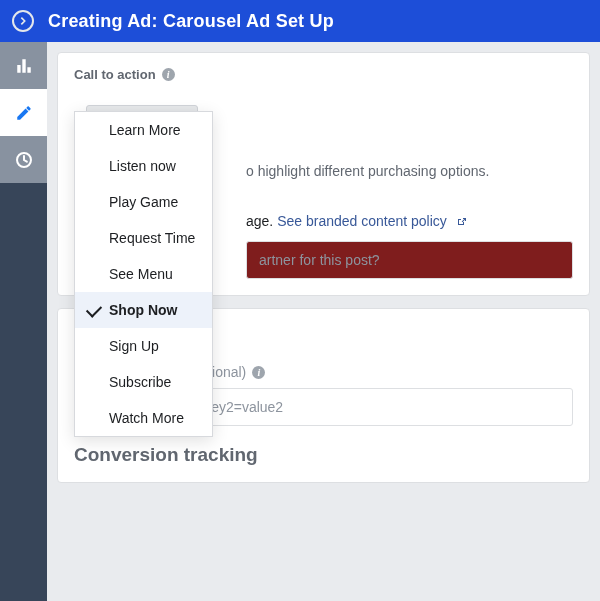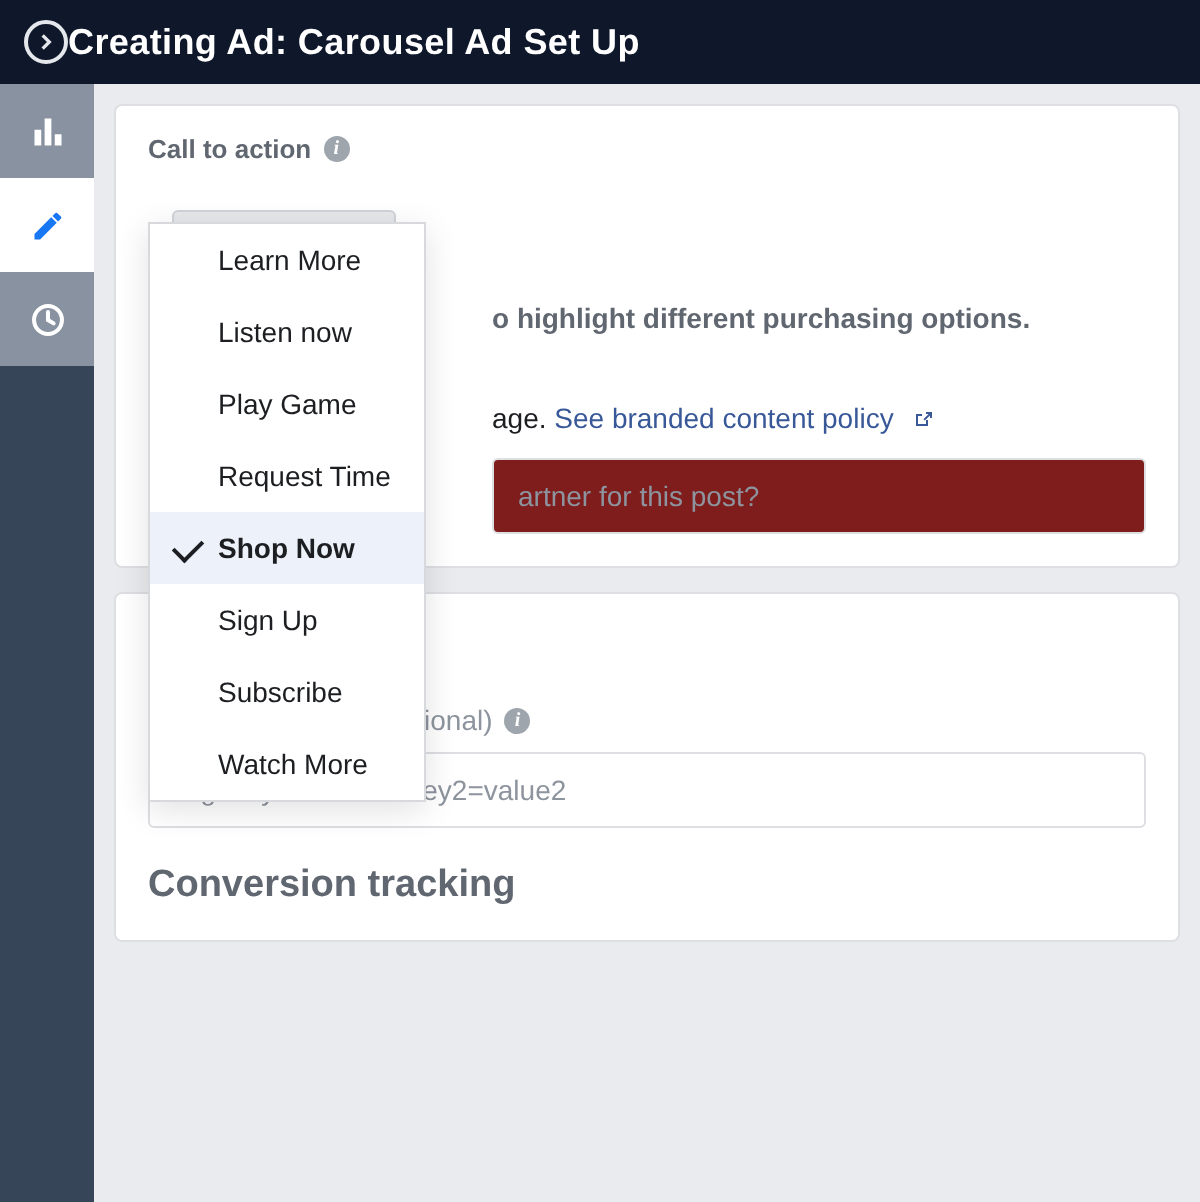--- a/index.html
+++ b/index.html
@@ -1,18 +1,18 @@
 <!DOCTYPE html>
 <html><head>
 <meta charset="utf-8">
 <style>
 * { box-sizing: border-box; margin: 0; padding: 0; }
 body { font-family: -apple-system, BlinkMacSystemFont, "Segoe UI", Helvetica, Arial, sans-serif; background: #e9ebee; width: 600px; height: 601px; overflow: hidden; color: #1c1e21; }
 .app { display: flex; flex-direction: column; height: 100%; }
-.header { background: #0f172a; color: #fff; display: flex; align-items: center; padding: 10px 14px 10px 12px; gap: 0; }
+.header { background: #1d4ed8; color: #fff; display: flex; align-items: center; padding: 10px 14px 10px 12px; gap: 14px; }
 .header .circ { width: 22px; height: 22px; border: 2px solid #e4e7eb; border-radius: 50%; display: flex; align-items: center; justify-content: center; }
 .header .circ svg { fill: none; stroke: #e4e7eb; stroke-width: 2; }
 .header h1 { font-size: 18px; font-weight: 700; letter-spacing: .2px; }
 .body { display: flex; flex: 1; background: #e9ebee; }
 .sidebar { width: 47px; background: #374559; display: flex; flex-direction: column; }
 .sidebar .tab { width: 47px; height: 47px; display: flex; align-items: center; justify-content: center; }
 .sidebar .tab.active { background: #fff; }
 .sidebar .tab.dim { background: #8892a0; }
 .sidebar svg { width: 18px; height: 18px; }
 .main { flex: 1; padding: 10px 10px 0 10px; display: flex; flex-direction: column; gap: 12px; overflow: hidden; }
@@ -79,27 +79,28 @@
         <button class="cta-btn">
           <span>Shop Now</span>
           <span class="caret">▼</span>
         </button>
 
         <div class="dropdown">
           <div class="opt">Learn More</div>
           <div class="opt">Listen now</div>
           <div class="opt">Play Game</div>
           <div class="opt">Request Time</div>
+          <div class="opt">See Menu</div>
           <div class="opt sel">Shop Now</div>
           <div class="opt">Sign Up</div>
           <div class="opt">Subscribe</div>
           <div class="opt">Watch More</div>
         </div>
 
-        <div class="helper" style="padding-left:160px; margin-top:16px;font-weight:bold;">o highlight different purchasing options.</div>
+        <div class="helper" style="padding-left:160px; margin-top:28px;">o highlight different purchasing options.</div>
 
         <div class="tag-block">
           <div class="tag-text" style="padding-left:160px;margin-top:32px;">
             <span>age. </span><span class="lnk">See branded content policy</span>
             <span class="ext-icon">
               <svg width="12" height="12" viewBox="0 0 12 12">
                   <path d="M3 3h3v1H4v4h4V6h1v3H3V3zm5-1h3v3h-1V3.7L7.4 6.3l-.7-.7L9.3 3H8V2z" fill="#385898"></path>
                 </svg>
             </span>
           </div>

